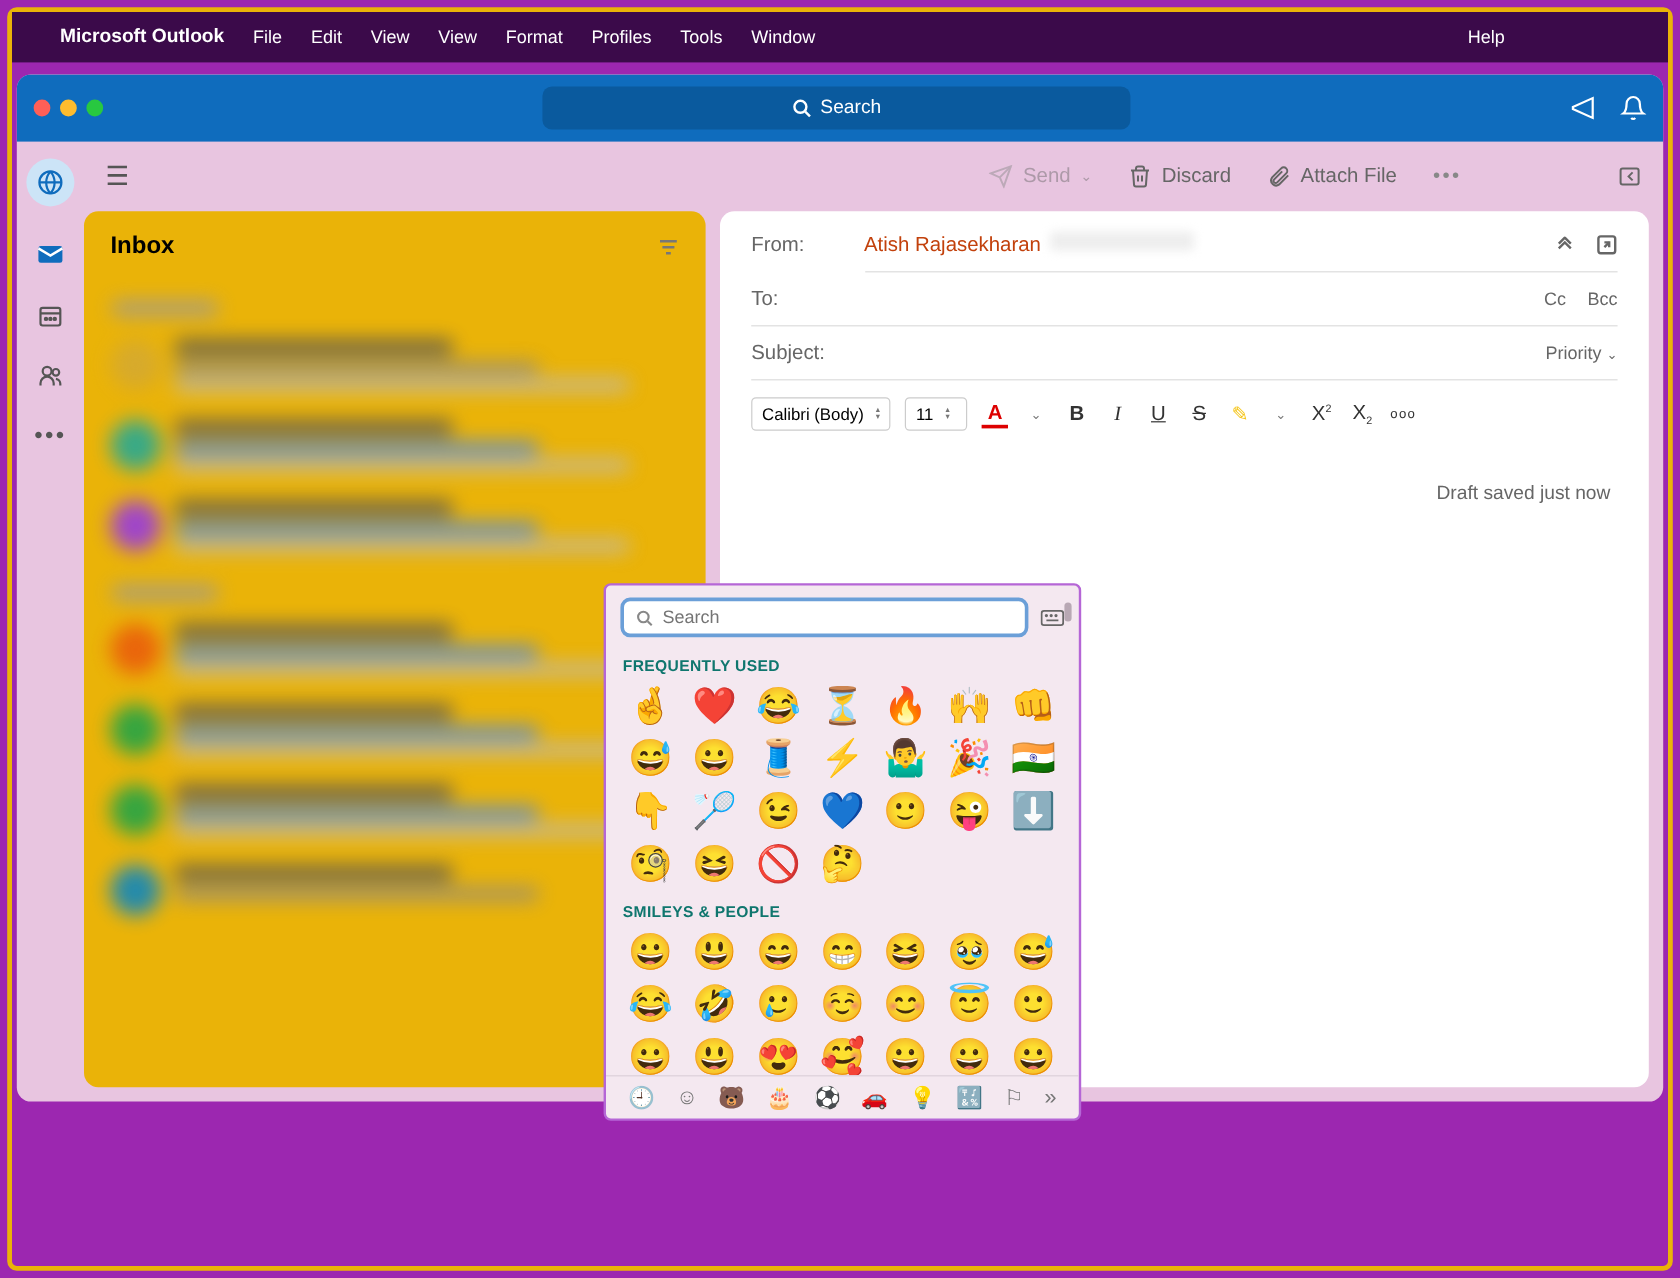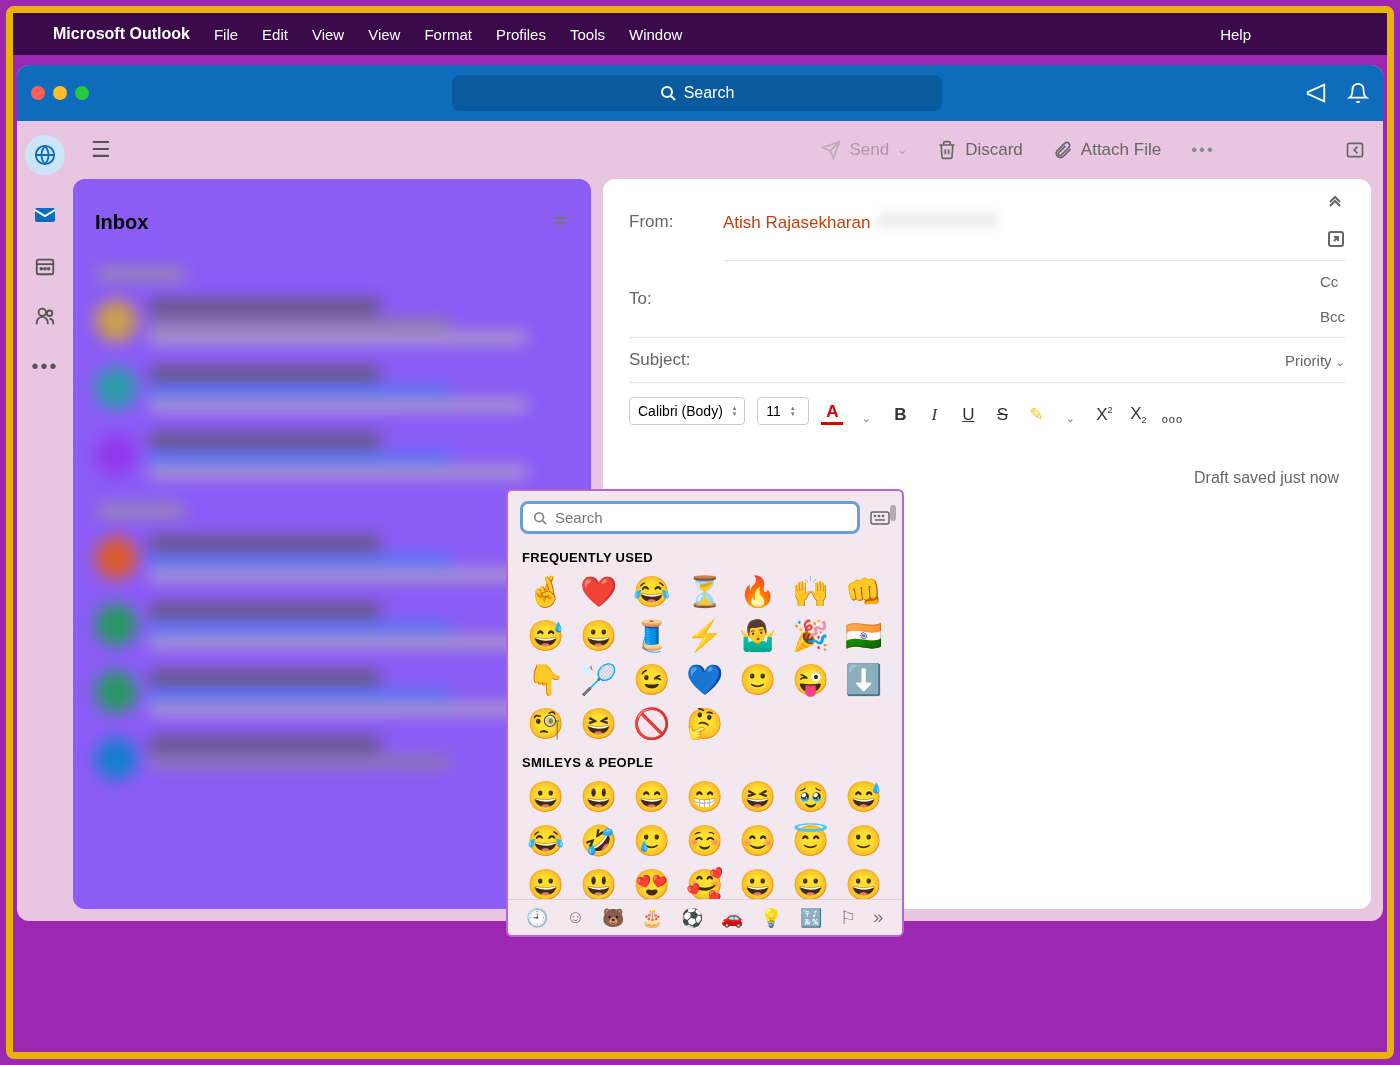--- a/index.html
+++ b/index.html
@@ -1,17 +1,17 @@
 <!DOCTYPE html>
 <html><head>
 <meta charset="utf-8">
 <style>
 * { margin: 0; padding: 0; box-sizing: border-box; font-family: -apple-system, BlinkMacSystemFont, 'Segoe UI', sans-serif; }
 body { background: #9c27b0; width: 1400px; height: 1065px; overflow: hidden; position: relative; padding: 6px; }
-.outer-frame { width: 100%; height: 100%; background: #9c27b0; border: 7px solid #eab308; border-radius: 8px; position: relative; overflow: visible; }
+.outer-frame { width: 100%; height: 100%; background: #9c27b0; border: 4px solid #eab308; border-radius: 8px; position: relative; overflow: visible; }
 .menubar { background: #3b0a4a; height: 42px; display: flex; align-items: center; padding: 0 16px; color: white; gap: 24px; }
 .menubar .apple { font-size: 20px; }
 .menubar .appname { font-weight: 700; font-size: 16px; }
 .menubar .mitem { font-size: 15px; cursor: pointer; }
 .menubar .help { margin-left: auto; margin-right: 120px; }
 .window { background: #e8c5e0; border-radius: 12px; margin: 10px 4px 4px 4px; height: 856px; overflow: hidden; position: relative; }
 .titlebar { background: #0f6cbd; height: 56px; display: flex; align-items: center; padding: 0 14px; }
 .traffic { display: flex; gap: 8px; }
 .tdot { width: 14px; height: 14px; border-radius: 50%; }
 .tclose { background: #ff5f57; }
@@ -25,51 +25,51 @@
 .railbtn.active { background: #cce4f7; }
 .railicon { color: #555; font-size: 20px; cursor: pointer; }
 .maincols { flex: 1; display: flex; flex-direction: column; }
 .toprow { height: 58px; display: flex; align-items: center; padding: 0 18px; gap: 14px; }
 .hamburger { font-size: 22px; color: #555; }
 .newemail { background: #0f6cbd; color: white; border: none; border-radius: 8px; padding: 10px 20px; font-size: 17px; font-weight: 600; display: flex; align-items: center; gap: 8px; }
 .composetools { margin-left: auto; display: flex; gap: 30px; align-items: center; color: #666; font-size: 17px; }
 .composetools .btn { display: flex; align-items: center; gap: 8px; cursor: pointer; }
 .composetools .faded { opacity: 0.45; }
 .content { flex: 1; display: flex; gap: 12px; padding: 0 12px 12px 0; }
-.inboxpanel { width: 518px; background: #8b5cf6; border-radius: 12px; padding: 28px 0; overflow: hidden; position: relative; }
+.inboxpanel { width: 518px; background: #eab308; border-radius: 12px; padding: 14px 0; overflow: hidden; position: relative; }
 .inboxhdr { display: flex; align-items: center; justify-content: space-between; padding: 4px 22px 8px 22px; }
 .inboxtitle { font-size: 20px; font-weight: 700; }
 .filtericon { font-size: 18px; color: #777; }
 .emaillist { filter: blur(8px); opacity: 0.85; padding: 10px 16px; }
 .erow { display: flex; gap: 12px; padding: 12px 6px; align-items: flex-start; }
 .eavatar { width: 42px; height: 42px; border-radius: 50%; flex-shrink: 0; }
 .etext { flex: 1; }
 .etitle { height: 13px; background: #555; border-radius: 3px; width: 55%; margin-bottom: 6px; }
 .esub { height: 10px; background: #888; border-radius: 2px; width: 72%; margin-bottom: 4px; }
 .eprev { height: 10px; background: #bbb; border-radius: 2px; width: 90%; }
 .esect { height: 12px; background: #999; border-radius: 3px; width: 18%; margin: 16px 8px 8px 8px; }
 .composepanel { flex: 1; background: white; border-radius: 12px; padding: 5px 26px; position: relative; display: flex; flex-direction: column; }
 .crow { display: flex; align-items: center; padding: 12px 0; border-bottom: 1px solid #ddd; gap: 14px; }
 .crow .label { color: #666; font-size: 17px; width: 80px; }
 .crow .val { font-size: 17px; color: #c2410c; }
-.crow .right { margin-left: auto; display: flex; gap: 18px; color: #666; font-size: 15px; align-items: flex-start; flex-direction: column; }
+.crow .right { margin-left: auto; display: flex; gap: 18px; color: #666; font-size: 15px; align-items: flex-end; }
 .crow .blurname { filter: blur(4px); background: #eee; width: 120px; height: 16px; border-radius: 3px; display: inline-block; margin-left: 8px; }
-.formattoolbar { display: flex; align-items: flex-end; gap: 12px; padding: 14px 0; }
+.formattoolbar { display: flex; align-items: center; gap: 12px; padding: 14px 0; }
 .fontsel { border: 1px solid #ccc; border-radius: 4px; padding: 5px 8px; font-size: 14px; display: flex; align-items: center; gap: 6px; }
 .fontsel .spin { display: flex; flex-direction: column; font-size: 7px; color: #777; line-height: 6px; margin-left: 4px; }
 .ftbtn { font-size: 17px; color: #333; cursor: pointer; width: 22px; text-align: center; }
 .bodytext { padding: 12px 4px; font-size: 17px; flex: 1; }
 .draftstatus { text-align: right; color: #666; font-size: 16px; padding-top: 30px; padding-right: 6px; }
 .emoji-picker { position: absolute; left: 493px; top: 476px; width: 398px; height: 448px; background: #f4e8f0; border: 2px solid #b566d6; border-radius: 6px; display: flex; flex-direction: column; overflow: hidden; }
 .emoji-hdr { padding: 10px 12px 0 12px; display: flex; gap: 10px; align-items: center; }
 .emoji-search { flex: 1; background: white; border: 3px solid #6b9fd8; border-radius: 8px; padding: 5px 10px; display: flex; align-items: center; gap: 8px; color: #888; font-size: 15px; }
 .emoji-search input { border: none; outline: none; flex: 1; font-size: 15px; background: transparent; }
 .emoji-keyb { font-size: 16px; color: #666; }
 .emoji-body { flex: 1; overflow: hidden; padding: 6px 12px; }
-.emoji-section { color: #000000; font-size: 13px; font-weight: 600; margin: 10px 2px 6px 2px; letter-spacing: 0.3px; }
+.emoji-section { color: #0f766e; font-size: 13px; font-weight: 600; margin: 10px 2px 6px 2px; letter-spacing: 0.3px; }
 .emoji-grid { display: grid; grid-template-columns: repeat(7, 1fr); gap: 2px; }
 .emoji-cell { font-size: 30px; text-align: center; cursor: pointer; line-height: 42px; }
 .emoji-cats { height: 36px; border-top: 1px solid #dcd0da; display: flex; align-items: center; justify-content: space-around; padding: 0 10px; color: #777; font-size: 18px; }
 .emoji-scrollthumb { position: absolute; right: 6px; top: 14px; width: 6px; height: 16px; background: #b8a8b4; border-radius: 3px; }
 svg { display: block; }
 </style>
 </head>
 <body>
 
 <div class="outer-frame">

